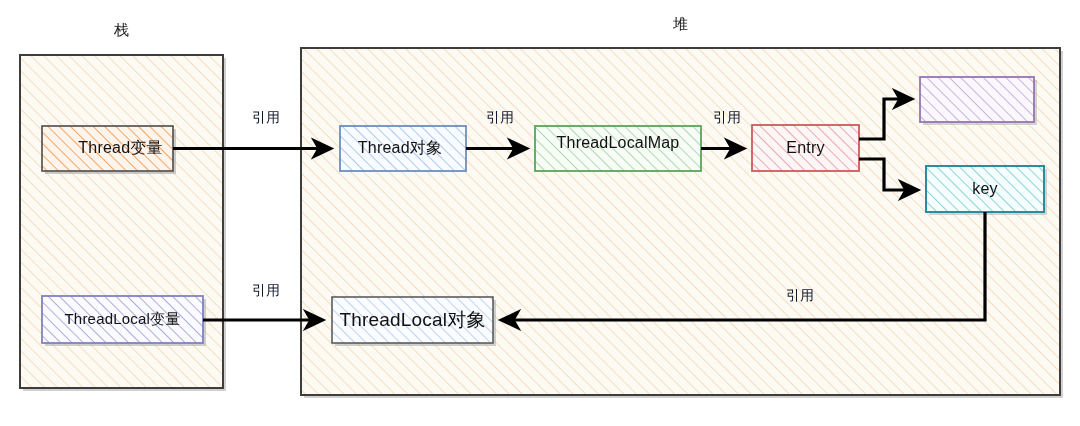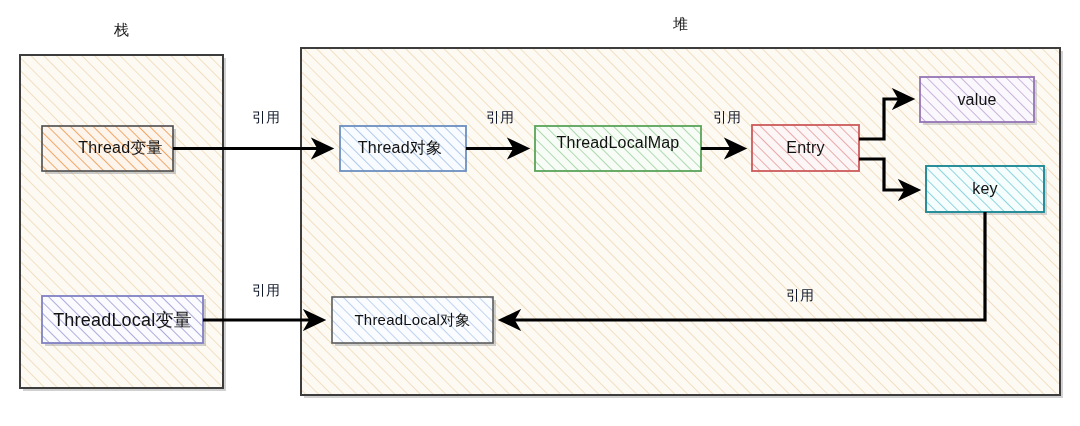--- a/index.html
+++ b/index.html
@@ -162,45 +162,42 @@
     </g>
   </svg>
 
   <div class="region-label" style="left:20px; top:22px; width:203px;">栈</div>
   <div class="region-label" style="left:301px; top:16px; width:759px;">堆</div>
 
   <div class="node" style="left:42px; top:126px; width:157px; height:45px;">
     <span>Thread变量</span>
   </div>
 
-  <div class="node" style="left:42px; top:296px; width:161px; height:47px; font-size:18px;">
+  <div class="node" style="left:42px; top:296px; width:161px; height:47px; font-size:15px;">
     <span>ThreadLocal变量</span>
   </div>
 
   <div class="node" style="left:332px; top:126px; width:136px; height:45px;">
     <span>Thread对象</span>
   </div>
 
   <div class="node" style="left:535px; top:126px; width:166px; height:33px;">
     <span>ThreadLocalMap</span>
   </div>
 
   <div class="node" style="left:752px; top:125px; width:107px; height:46px;">
     <span>Entry</span>
   </div>
 
-  <div class="node" style="left:920px; top:77px; width:114px; height:45px;">
-    <span>value</span>
-  </div>
 
   <div class="node" style="left:926px; top:166px; width:118px; height:46px;border-radius:18px;">
     <span>key</span>
   </div>
 
-  <div class="node" style="left:332px; top:297px; width:161px; height:46px; font-size:15px;">
+  <div class="node" style="left:332px; top:297px; width:161px; height:46px; font-size:19px;">
     <span>ThreadLocal对象</span>
   </div>
 
   <div class="edge-label" style="left:236px; top:110px; width:60px;">引用</div>
   <div class="edge-label" style="left:470px; top:110px; width:60px;">引用</div>
   <div class="edge-label" style="left:697px; top:110px; width:60px;">引用</div>
   <div class="edge-label" style="left:236px; top:283px; width:60px;">引用</div>
   <div class="edge-label" style="left:770px; top:288px; width:60px;">引用</div>
 
 </div>

